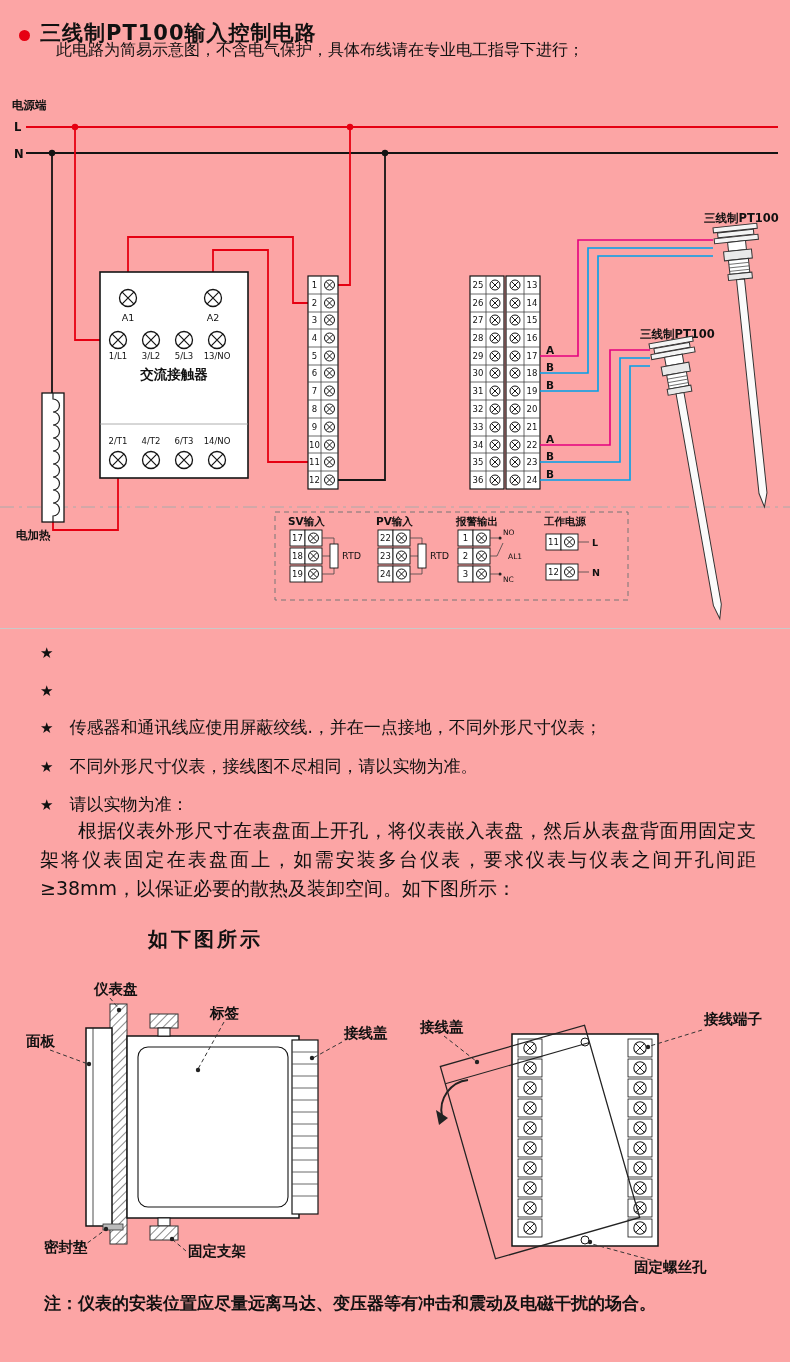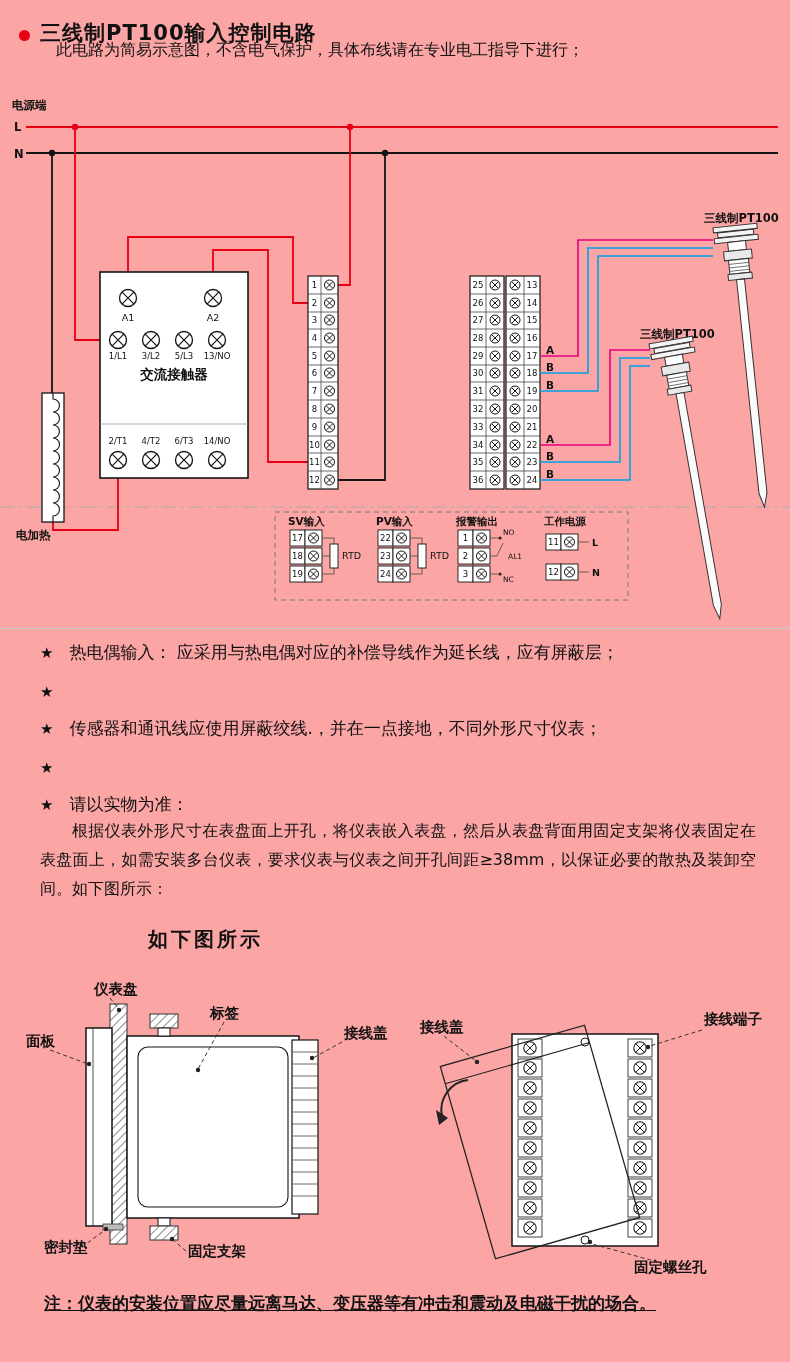--- a/index.html
+++ b/index.html
@@ -11,26 +11,26 @@
   .title { position:absolute; left:40px; top:19px; font-size:21px; font-weight:bold; letter-spacing:1px; }
   .subtitle { position:absolute; left:56px; top:40px; font-size:16px; }
 
   svg.wiring { position:absolute; left:0; top:92px; }
   .divider { position:absolute; left:0; top:628px; width:790px; border-top:1px solid #c9c9c9; }
 
   .notes { position:absolute; left:40px; top:640px; width:722px; list-style:none; }
   .notes li { display:flex; gap:16px; margin-bottom:13px; font-size:17px; line-height:1.5; }
   .notes .star { font-size:15px; padding-top:2px; }
 
-  .install { position:absolute; left:40px; top:816px; width:716px; font-size:16px; line-height:29px; text-indent:2em; text-align:justify; }
+  .install { position:absolute; left:40px; top:816px; width:716px; font-size:19px; line-height:29px; text-indent:2em; text-align:justify; }
 
   .sv-title { position:absolute; left:148px; top:926px; font-size:20px; font-weight:bold; letter-spacing:3px; }
   svg.sideview { position:absolute; left:0; top:952px; }
 
-  .footnote { position:absolute; left:44px; top:1292px; width:726px; font-size:17px; font-weight:bold;text-decoration:underline; }
+  .footnote { position:absolute; left:44px; top:1292px; width:726px; font-size:17px; font-weight:bold; }
 
   svg text { font-family:"DejaVu Sans","Liberation Sans",sans-serif; fill:#111; }
   .t8  { font-size:8.5px; }
   .t8s { font-size:7.5px; }
   .t9  { font-size:9.5px; }
   .t9b { font-size:9.5px; font-weight:bold; }
   .t10b{ font-size:10.5px; font-weight:bold; }
   .t11b{ font-size:11.5px; font-weight:bold; }
   .t13b{ font-size:13.5px; font-weight:bold; }
   .tm  { text-anchor:middle; }
@@ -326,31 +326,31 @@
         <text x="592" y="484" class="t9b">N</text>
       </g>
     </g>
   </svg>
 
   <div class="divider"></div>
 
   <ul class="notes">
     <li>
         <span class="star">★</span>
-        <span>热电偶输入： 应采用与热电偶对应的补偿导线作为延长线，应有屏蔽层；</span>
       </li>
     <li>
         <span class="star">★</span>
       </li>
     <li>
         <span class="star">★</span>
         <span>传感器和通讯线应使用屏蔽绞线.，并在一点接地，不同外形尺寸仪表；</span>
       </li>
     <li>
         <span class="star">★</span>
+        <span>不同外形尺寸仪表，接线图不尽相同，请以实物为准。</span>
       </li>
     <li>
         <span class="star">★</span>
         <span>请以实物为准：</span>
       </li>
   </ul>
 
   <p class="install">根据仪表外形尺寸在表盘面上开孔，将仪表嵌入表盘，然后从表盘背面用固定支架将仪表固定在表盘面上，如需安装多台仪表，要求仪表与仪表之间开孔间距≥38mm，以保证必要的散热及装卸空间。如下图所示：</p>
 
   <h2 class="sv-title">如下图所示</h2>

